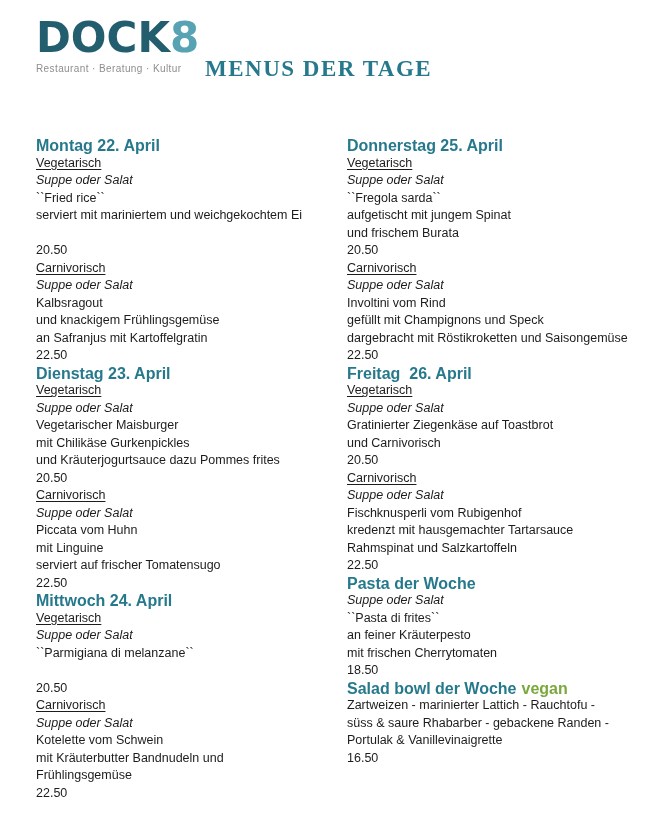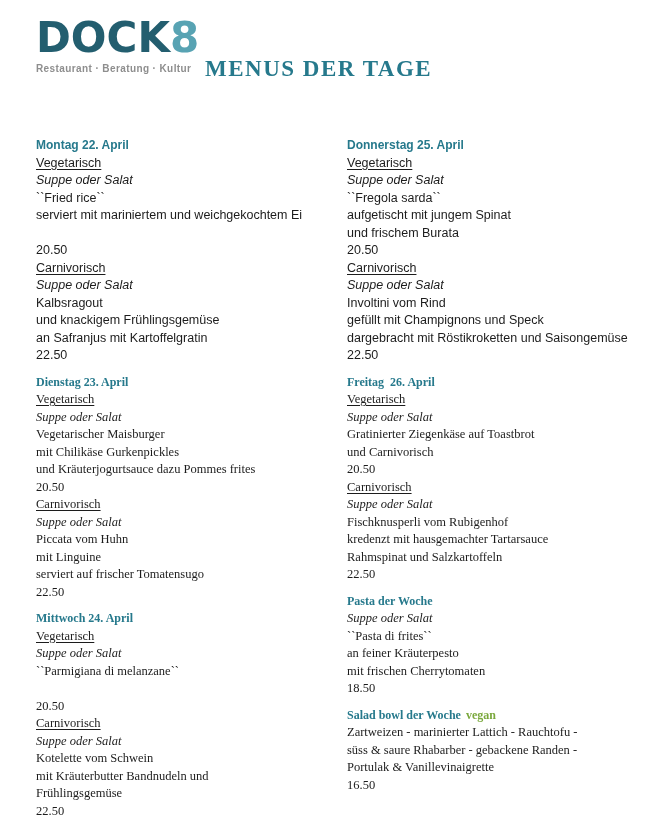--- a/index.html
+++ b/index.html
@@ -21,33 +21,33 @@
   }
   .header-row{display:flex;align-items:flex-start;}
   .logo-block{width:169px;flex:0 0 169px;}
   .logo-text{
     font-family:"DejaVu Sans",sans-serif;font-weight:bold;
     font-size:42px;line-height:44px;color:var(--logo-dark);
     letter-spacing:0px;white-space:pre;
   }
   .logo-eight{color:var(--logo-light);}
   .tagline{
-    font-size:10px;color:#8e8e8e;margin-top:3px;letter-spacing:0.4px;white-space:pre;font-weight:bold;
+    font-size:10px;color:#8e8e8e;margin-top:3px;letter-spacing:0.4px;white-space:pre;
   }
   .page-title{
     font-family:"Liberation Serif","DejaVu Serif",serif;
     font-size:23px;font-weight:600;letter-spacing:1.5px;
     color:var(--accent);margin:40px 0 0 0;white-space:pre;
   }
   .columns{display:flex;margin-top:55px;}
   .col-left{width:311px;flex:0 0 311px;}
   .col-right{flex:1;min-width:0;}
-  .day-block + .day-block{margin-top:9px;font-family:Liberation Serif, serif;}
+  .day-block + .day-block{margin-top:0;}
   .day-title{
-    font-size:12px;font-weight:700;color:var(--accent);
+    font-size:16px;font-weight:700;color:var(--accent);
     line-height:17.5px;margin:0;white-space:pre;
   }
   .vegan-label{color:var(--vegan);margin-left:5px;}
   .diet-label,.course-subtitle,.menu-line,.price{
     font-size:12.5px;line-height:17.5px;min-height:17.5px;white-space:pre;
   }
   .diet-label{text-decoration:underline;text-underline-offset:2px;}
   .course-subtitle{font-style:italic;}
 </style>
 </head>

